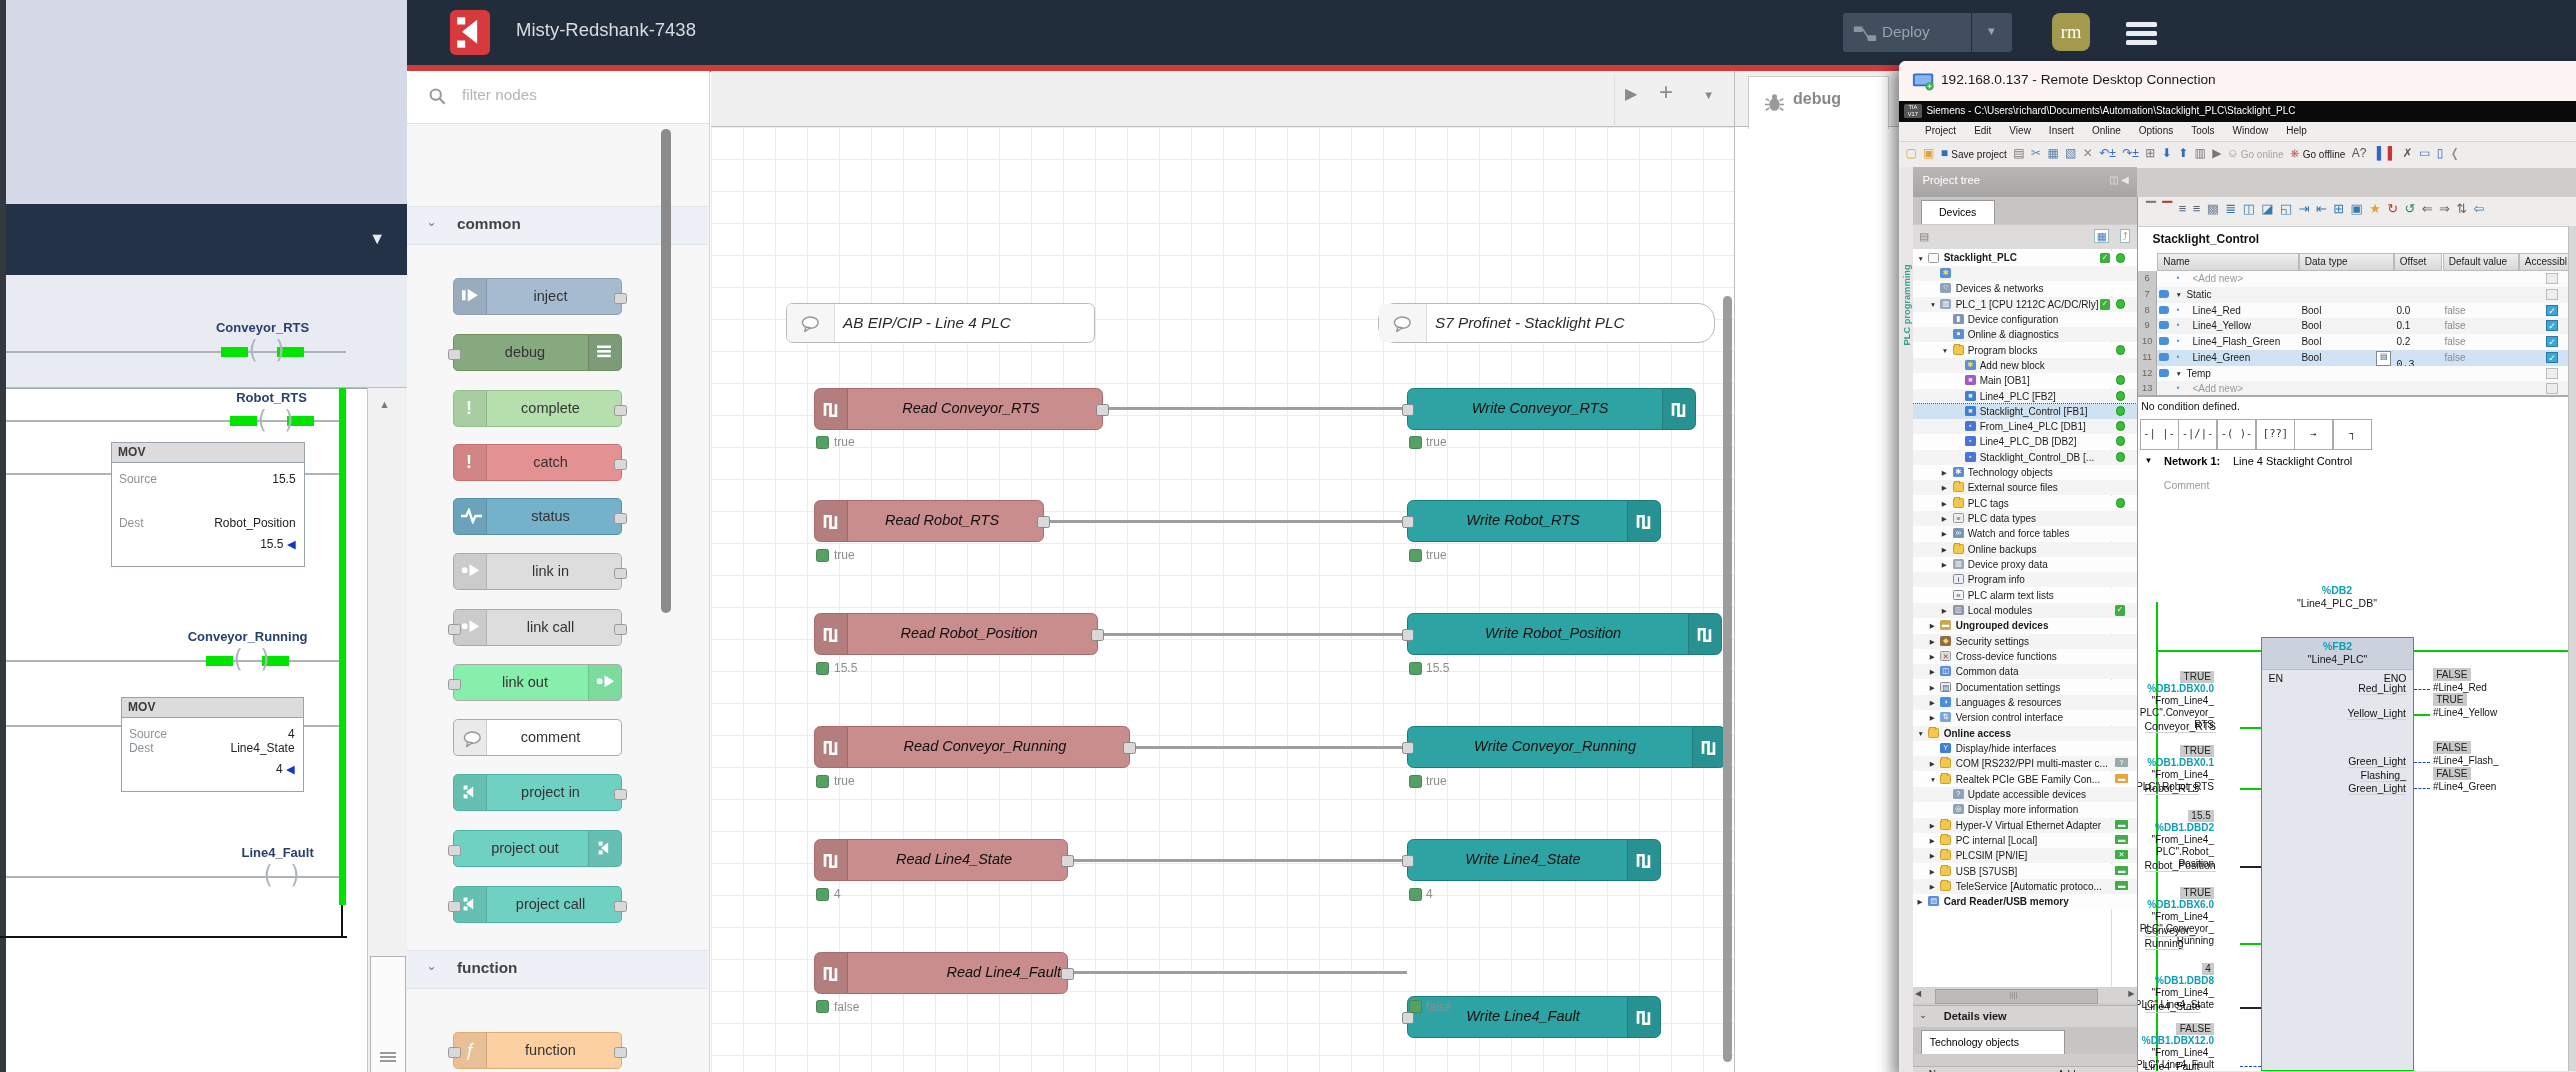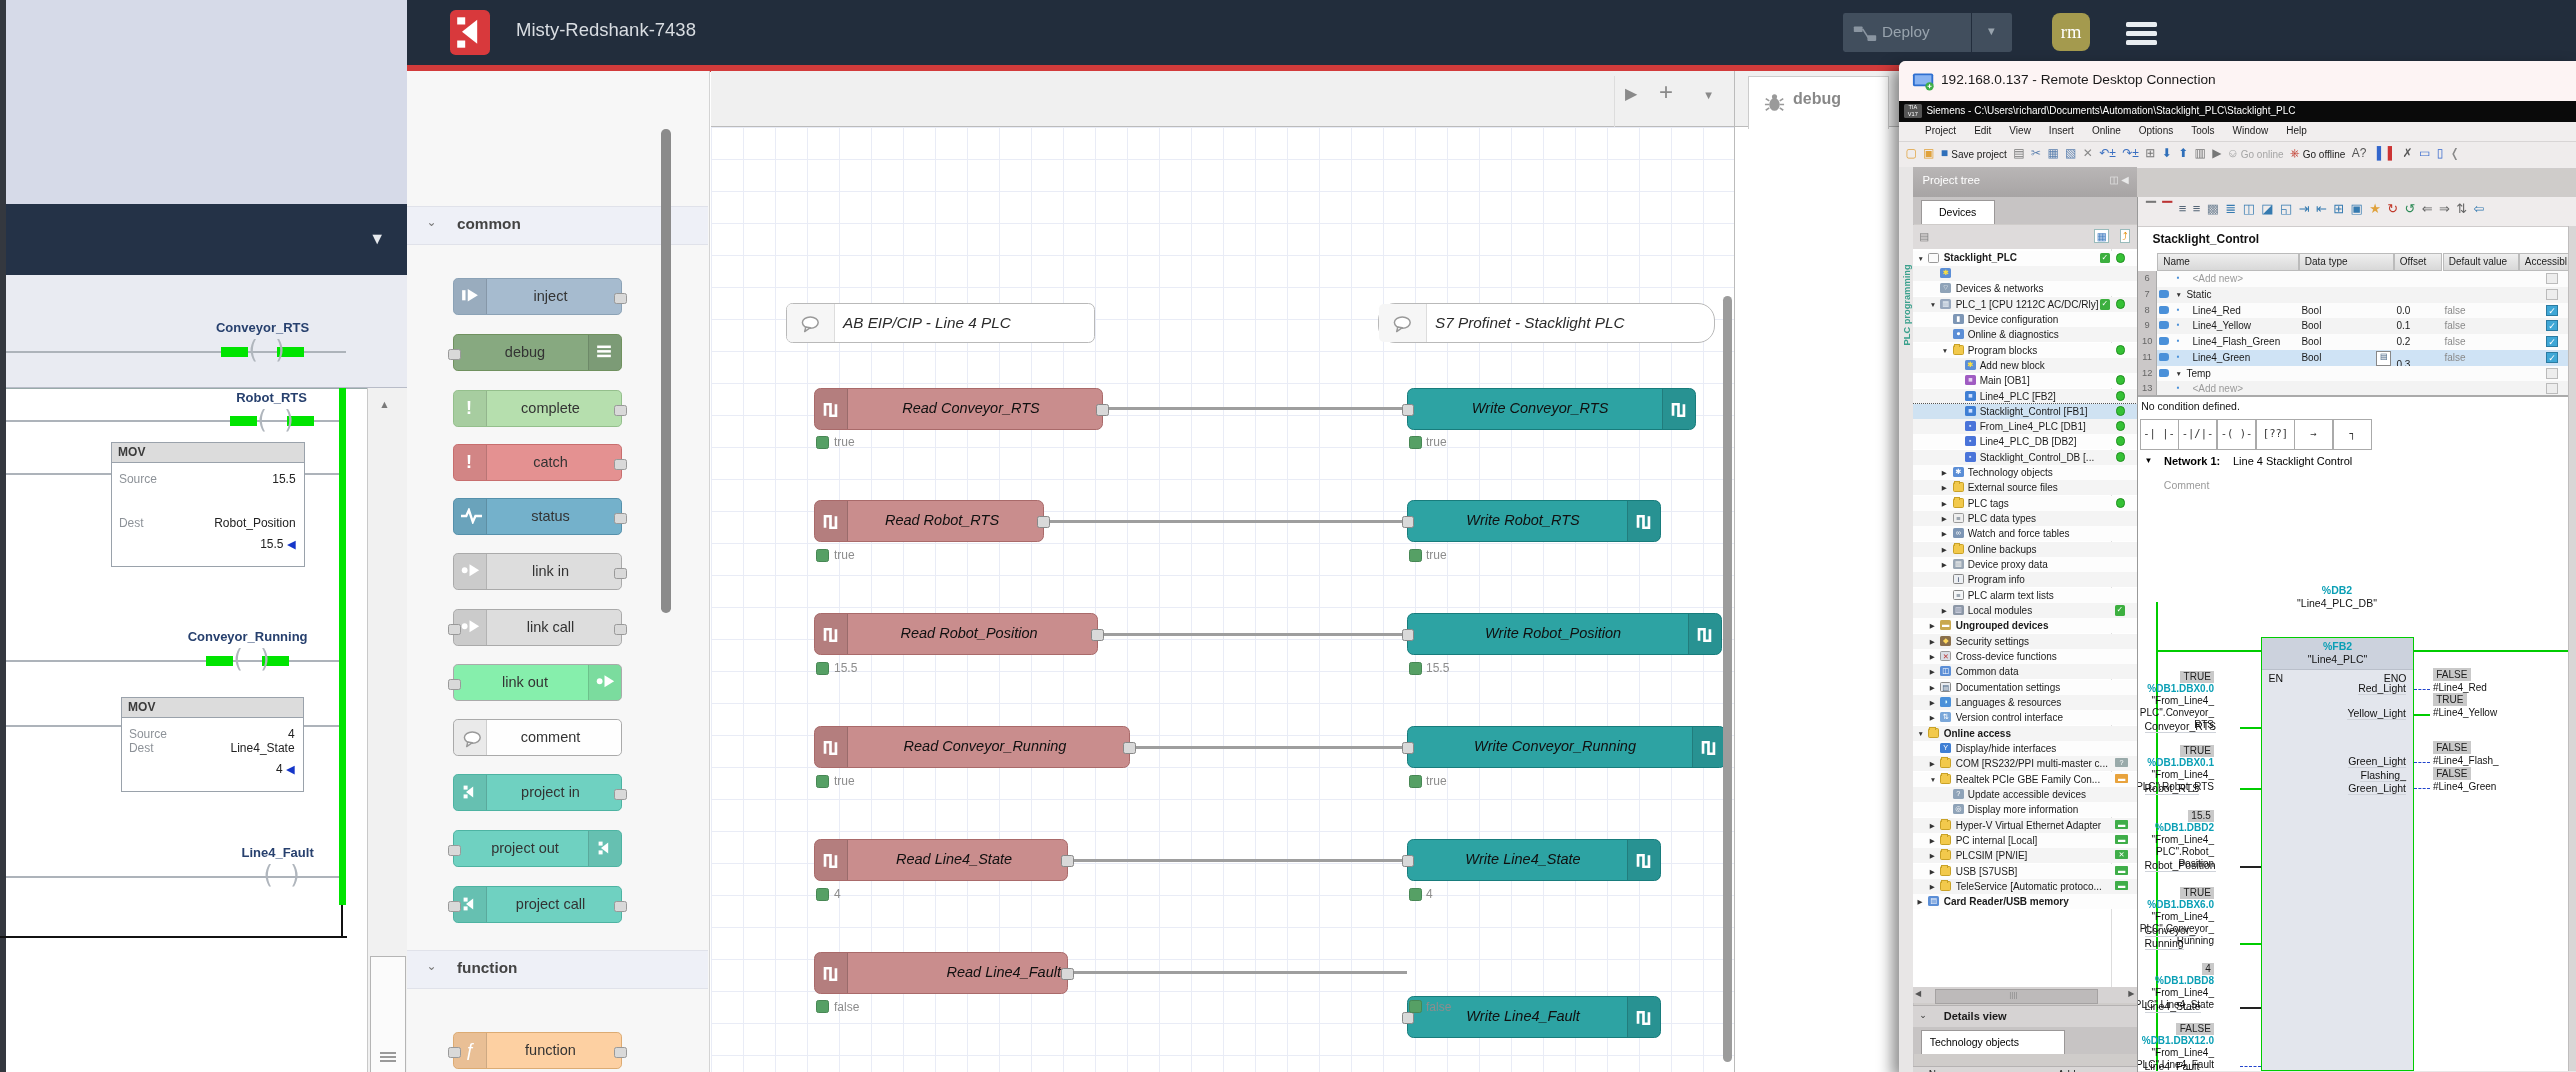--- a/index.html
+++ b/index.html
@@ -262,20 +262,27 @@
     <div id="nr-avatar" class="abs" style="left:1645px;">rm</div>
     <div>
       <div class="hbar" style="left:1719px;top:22px;"></div>
       <div class="hbar" style="left:1719px;top:31px;"></div>
       <div class="hbar" style="left:1719px;top:40px;"></div>
     </div>
   </div>
   <div id="nr-redline" class="abs"></div>
 
   <div id="nr-palette" class="abs">
+    <div id="pal-search">
+      <svg style="position:absolute;left:21px;top:16px;" width="18" height="18" viewBox="0 0 14 14">
+          <circle cx="6" cy="6" r="4" fill="none" stroke="#999" stroke-width="1.6"></circle>
+          <path d="M9 9 L13 13" stroke="#999" stroke-width="1.6"></path>
+        </svg>
+      <span class="ph">filter nodes</span>
+    </div>
     <div id="pal-mount">
         <div class="pal-sec" style="top:135px">
         <span class="ch">⌄</span>
           <span class="tx">common</span>
         </div>
         <div class="pal-sec" style="top:879px">
         <span class="ch">⌄</span>
           <span class="tx">function</span>
         </div>
         <div class="pnode" style="top:207px;background:#a6bbcf;border-color:#8ba2b6;">
@@ -928,21 +935,21 @@
             <span style="position:absolute;left:287px;top:1.6px;color:#8a8a8a;">false</span>
             <span class="cb on" style="left:389px;top:1.6px;">✓</span>
           </div>
           <div class="ifnum" style="top:153px;height:15.7px;font-size:9.3px;color:#666;text-align:center;padding-top:1.6px;box-sizing:border-box;position:absolute;">11</div>
           <div class="ifrow" style="left:19.4px;top:153px;width:419px;background:#cfe3f5;">
             <span style="position:absolute;left:1.6px;top:3.2px;width:10.5px;height:8px;background:#4a90d9;border-radius:1.6px 3.2px 3.2px 1.6px;"></span>
             <span style="position:absolute;left:19.4px;top:2.4px;color:#4a90d9;font-size:8px;">▪</span>
             <span style="position:absolute;left:35px;top:1.6px;color:#1a1a1a;">Line4_Green</span>
             <span style="position:absolute;left:144px;top:1.6px;">Bool</span>
             <span style="position:absolute;left:219px;top:0.8px;width:13px;height:13px;background:#fff;border:0.8px solid #888;font-size:8px;text-align:center;color:#357;">▤</span>
-            <span style="position:absolute;left:239px;top:9px;">0.3</span>
+            <span style="position:absolute;left:239px;top:9px;font-family:Liberation Mono, monospace;">0.3</span>
             <span style="position:absolute;left:287px;top:1.6px;color:#8a8a8a;">false</span>
             <span class="cb on" style="left:389px;top:1.6px;">✓</span>
           </div>
           <div class="ifnum" style="top:169px;height:15.7px;font-size:9.3px;color:#666;text-align:center;padding-top:1.6px;box-sizing:border-box;position:absolute;">12</div>
           <div class="ifrow" style="left:19.4px;top:169px;width:419px;background:#fcfcfc;">
             <span style="position:absolute;left:1.6px;top:3.2px;width:10.5px;height:8px;background:#4a90d9;border-radius:1.6px 3.2px 3.2px 1.6px;"></span>
             <span style="position:absolute;left:18px;top:4px;font-size:6.5px;color:#333;">▼</span>
             <span style="position:absolute;left:29px;top:1.6px;color:#1a1a1a;">Temp</span>
             <span class="cb off" style="left:389px;top:1.6px;"></span>
           </div>

